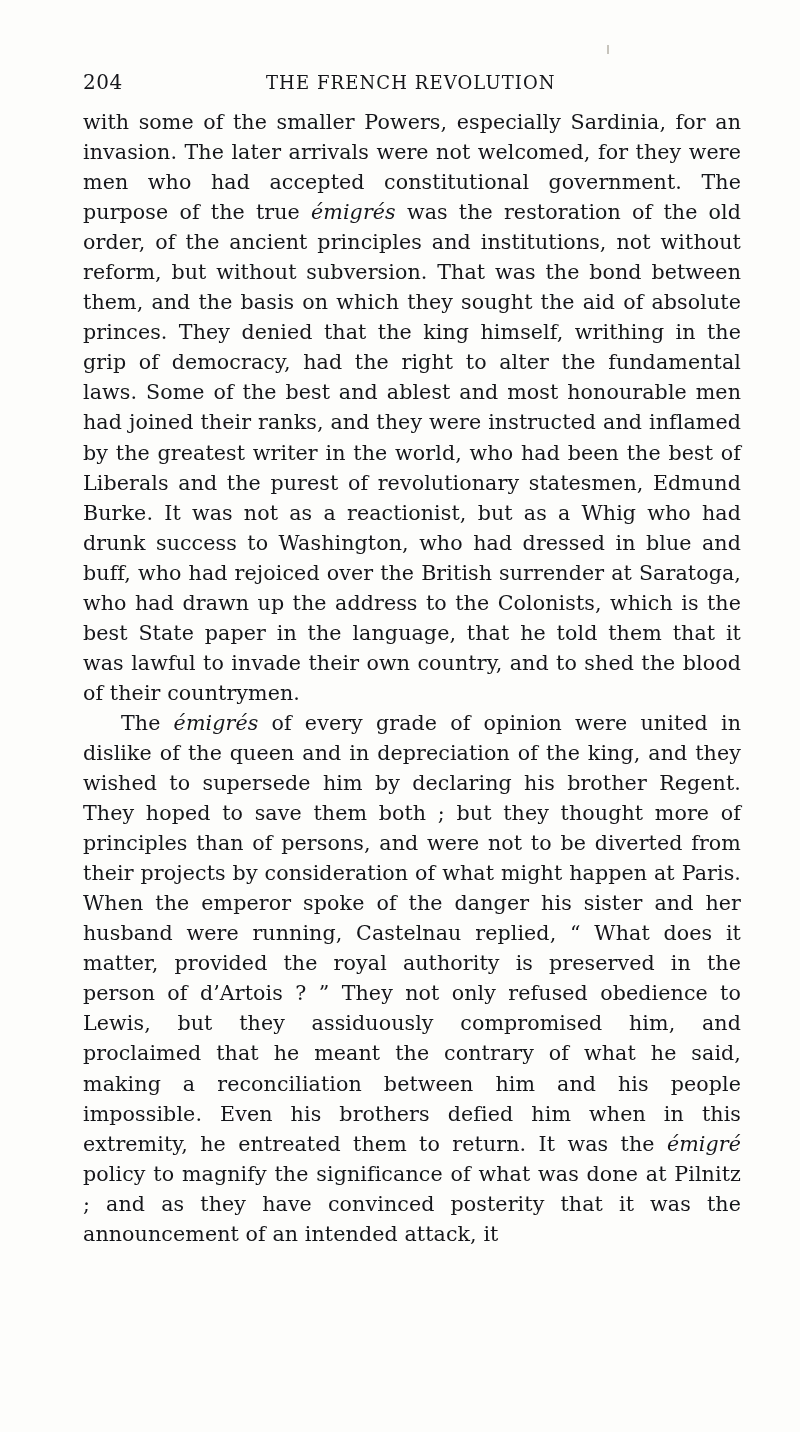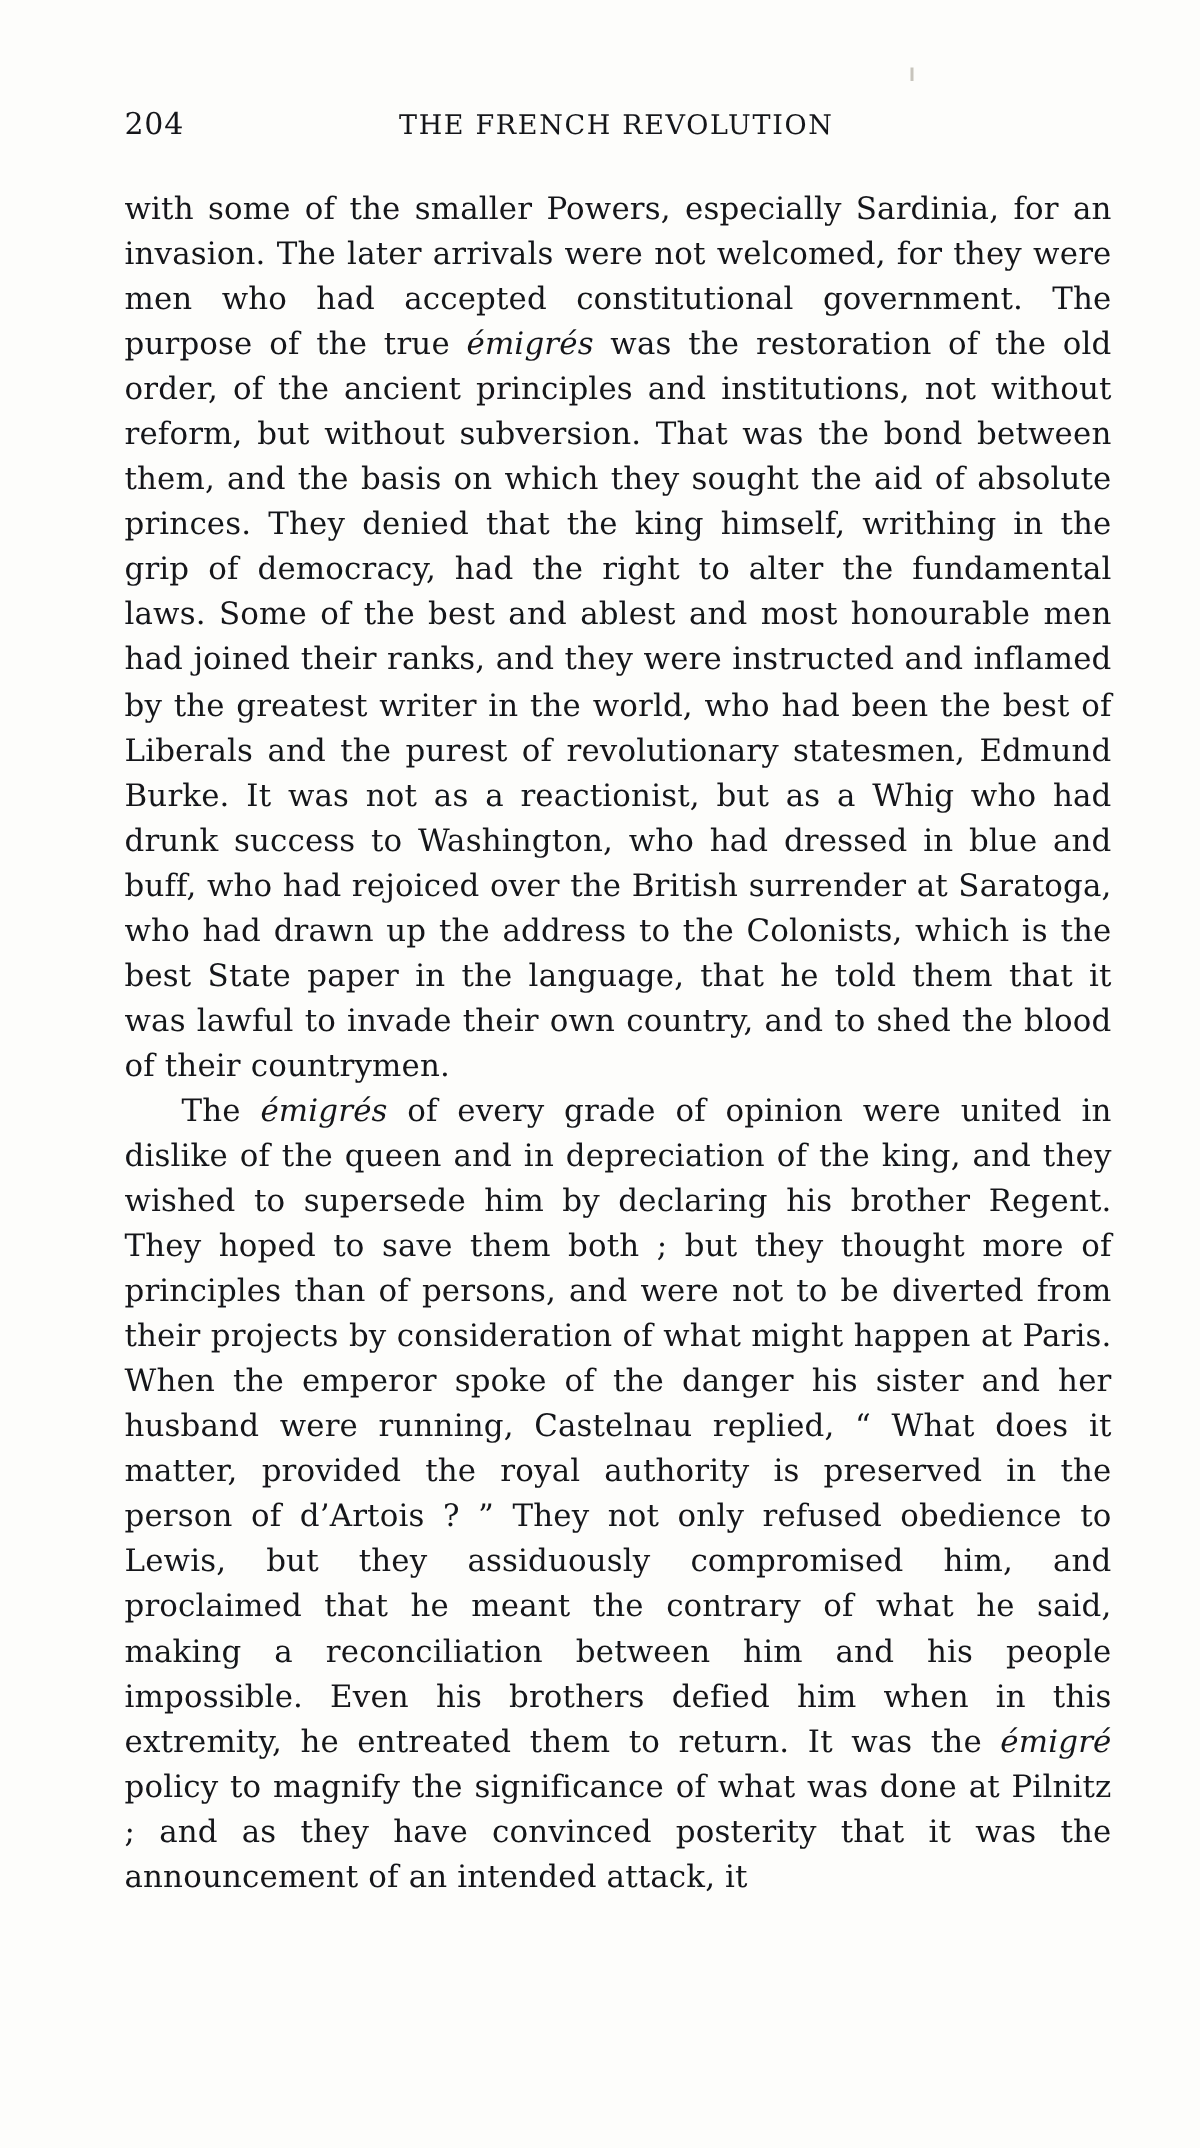--- a/index.html
+++ b/index.html
@@ -50,21 +50,21 @@
     text-align: center;
     font-size: 18px;
     letter-spacing: 1.1px;
     color: #15161a;
     padding-right: 42px;
     white-space: nowrap;
   }
   .body-text {
     position: absolute;
     left: 83px;
-    top: 124px;
+    top: 107px;
     width: 658px;
     font-size: 20.6px;
     line-height: 30.05px;
     text-align: justify;
     color: #15161a;
     letter-spacing: .1px;
   }
   .body-text p {
     margin: 0;
     text-indent: 0;

